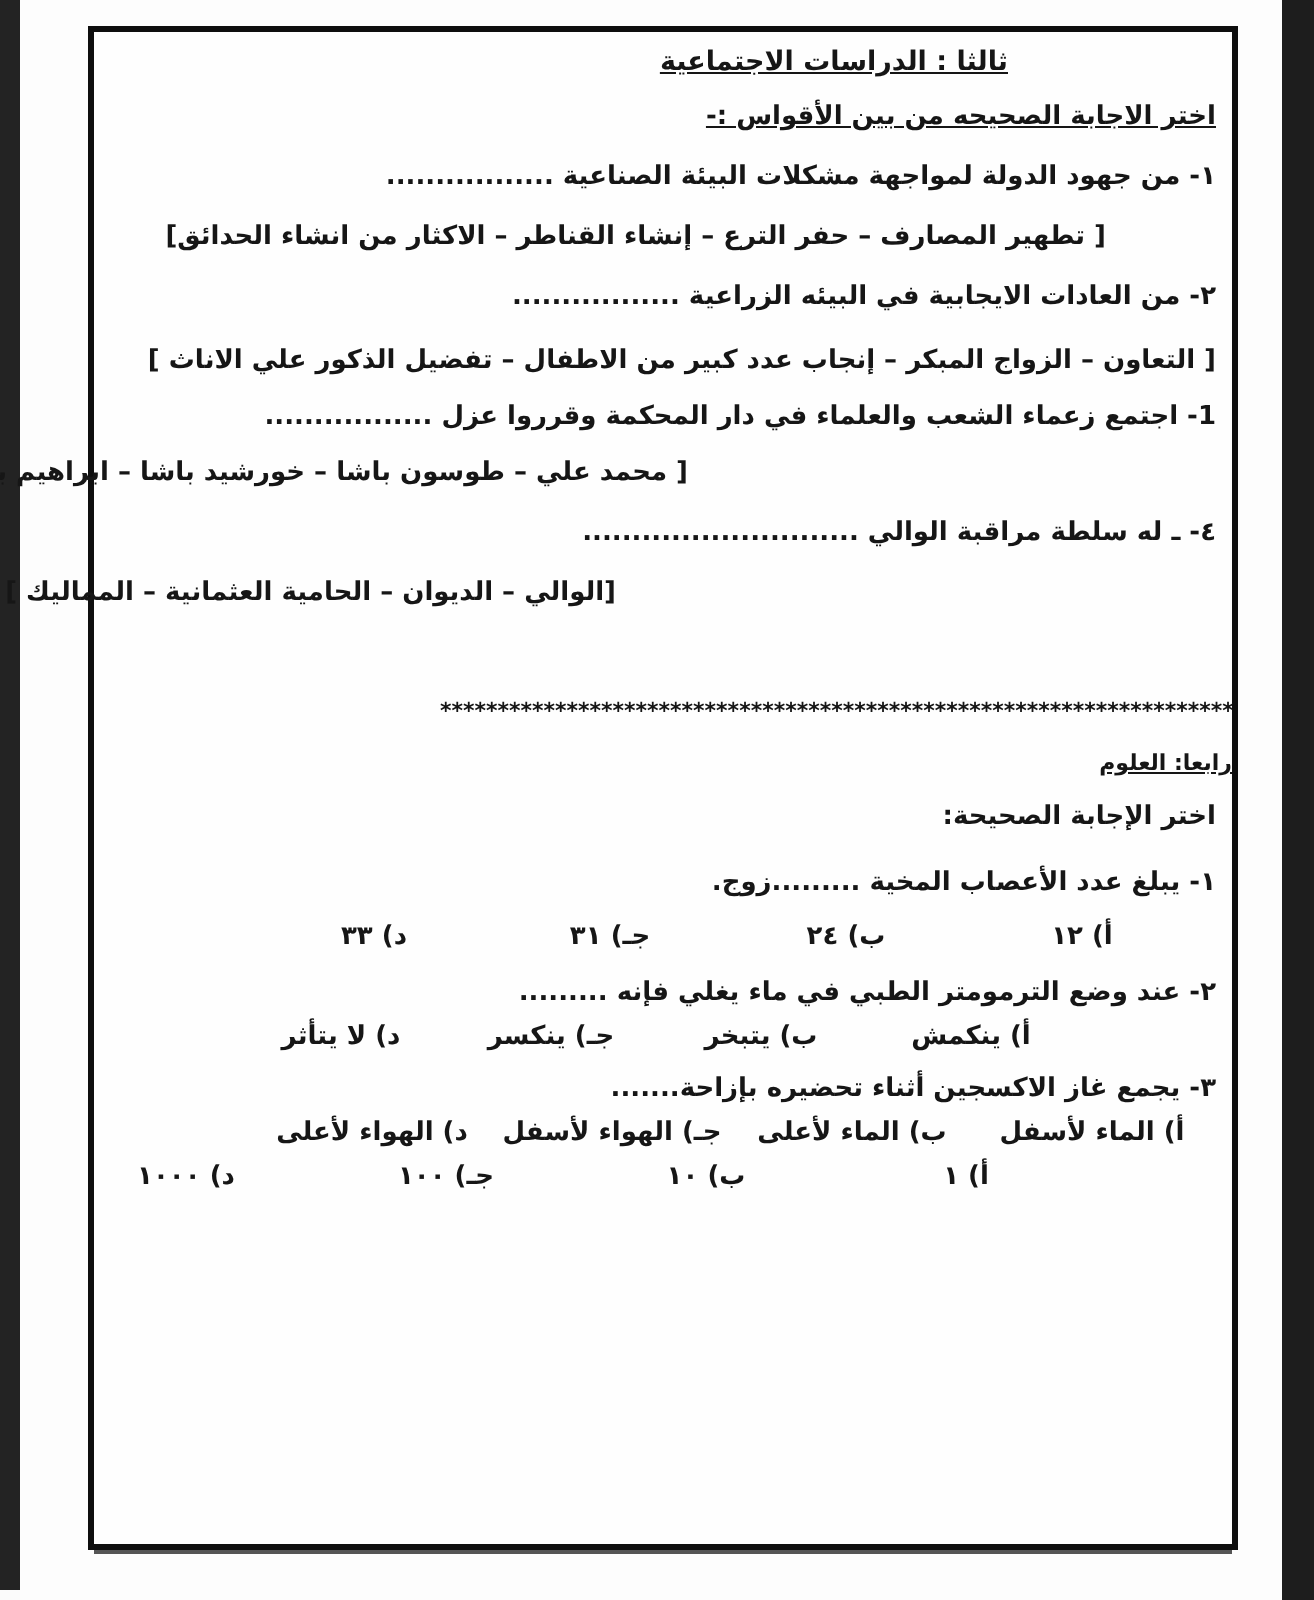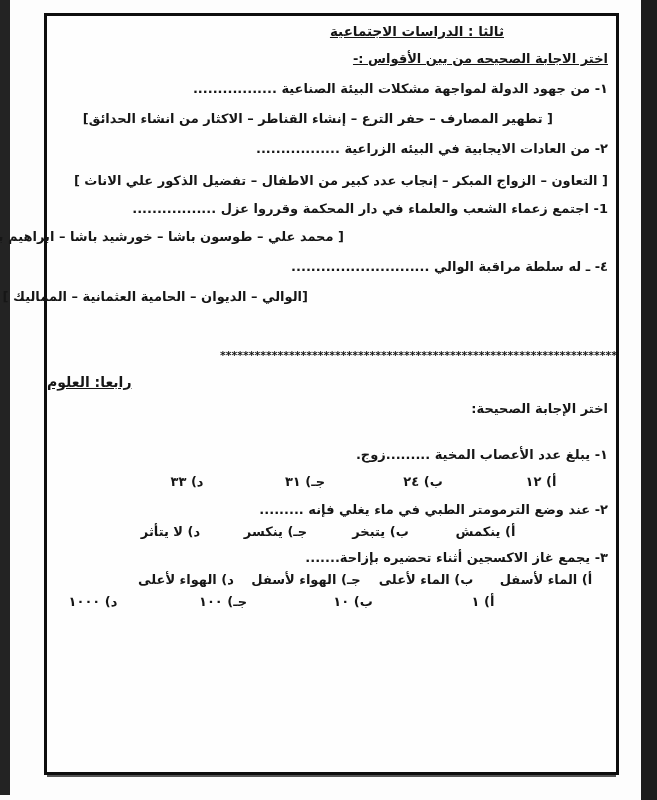--- a/index.html
+++ b/index.html
@@ -31,23 +31,23 @@
   .q3{margin-top:10px;}
   .b3{margin-top:10px;padding-right:272px;}
   .q4{margin-top:12px;}
   .b4{margin-top:12px;padding-right:308px;}
   .ast{
     margin-top:41px;direction:ltr;text-align:left;
     margin-left:0;padding-right:0;padding-left:59px;
     font-size:11px;letter-spacing:0;overflow:hidden;
     width:396px;white-space:nowrap;
   }
-  .sci-title{margin-top:8px;text-align:left;padding:0;font-size:14px;}
+  .sci-title{margin-top:8px;text-align:right;padding:0;font-size:11px;}
   .instr2{margin-top:9px;}
-  .sq1{margin-top:28px;}
+  .sq1{margin-top:15px;}
   .so1{margin-top:9px;}
   .sq2{margin-top:10px;}
   .so2{margin-top:4px;}
   .sq3{margin-top:8px;padding-left:32px;}
   .so3{margin-top:4px;}
   .sq4{margin-top:12px;}
   .so4{margin-top:4px;}
   .opts{display:flex;}
   .opts span{flex:0 0 auto;text-align:center;}
   .opts.r1{padding-right:16px;}  .opts.r1 span{width:118px;}

